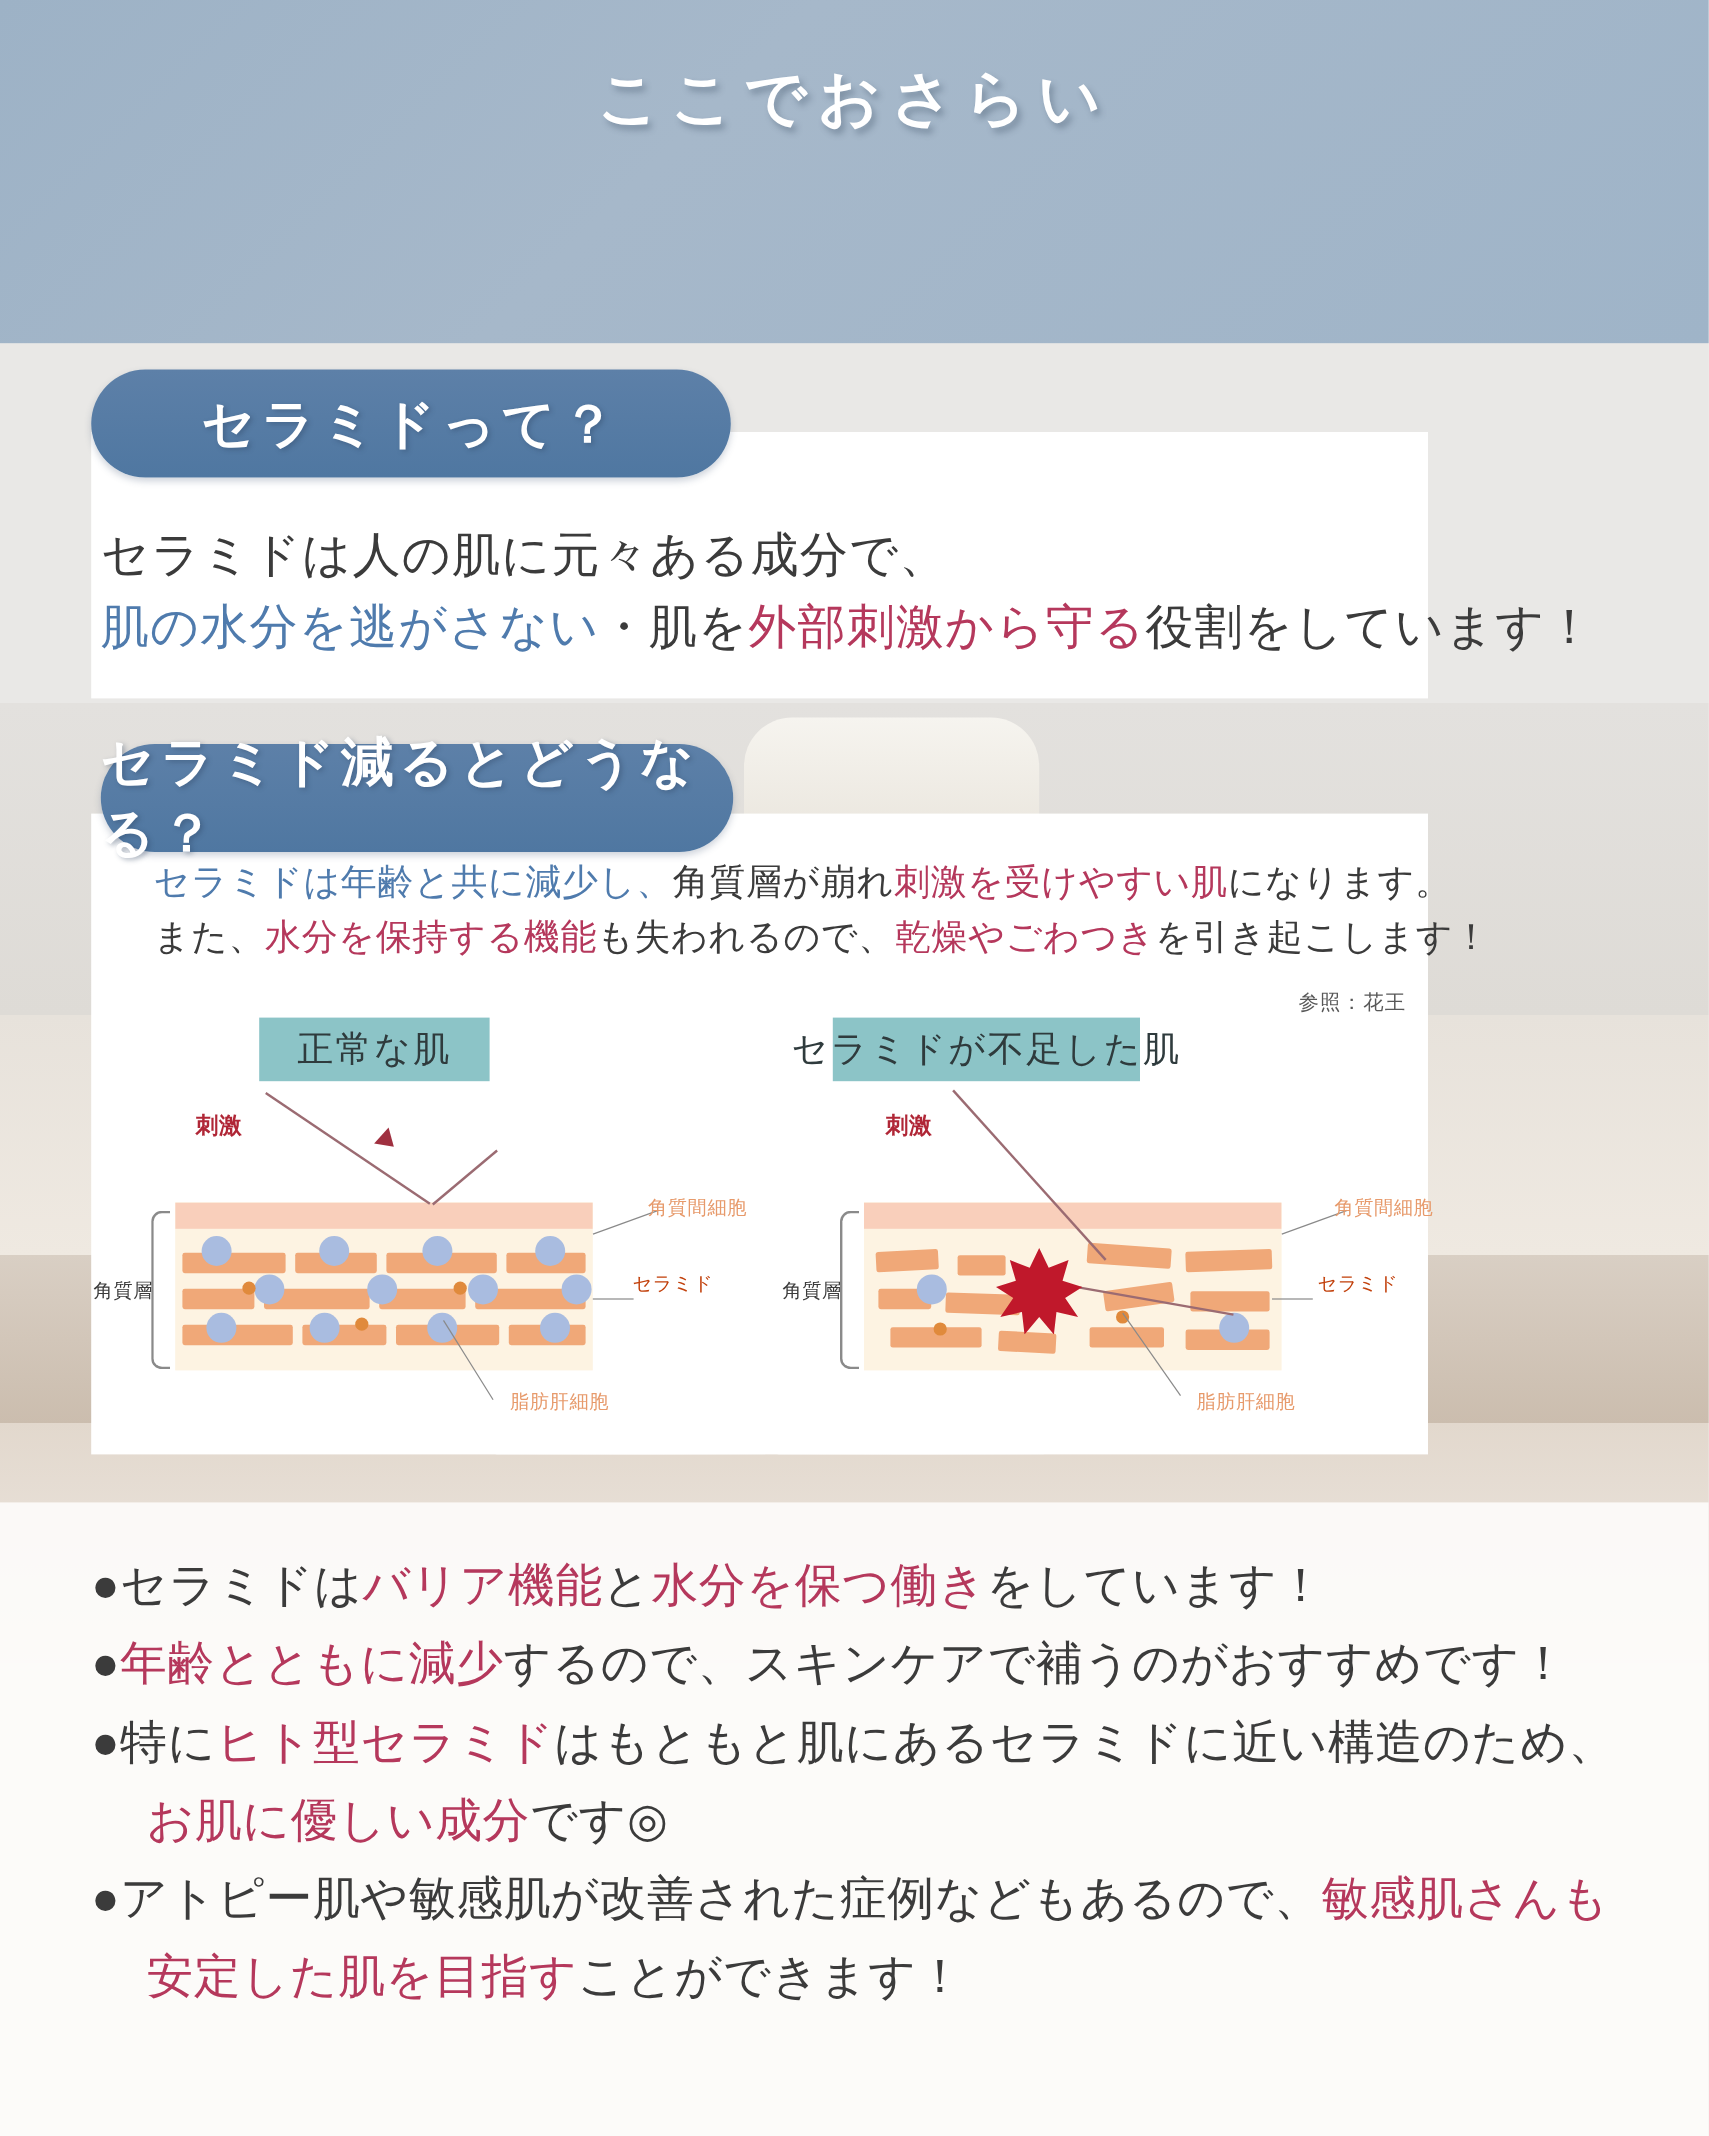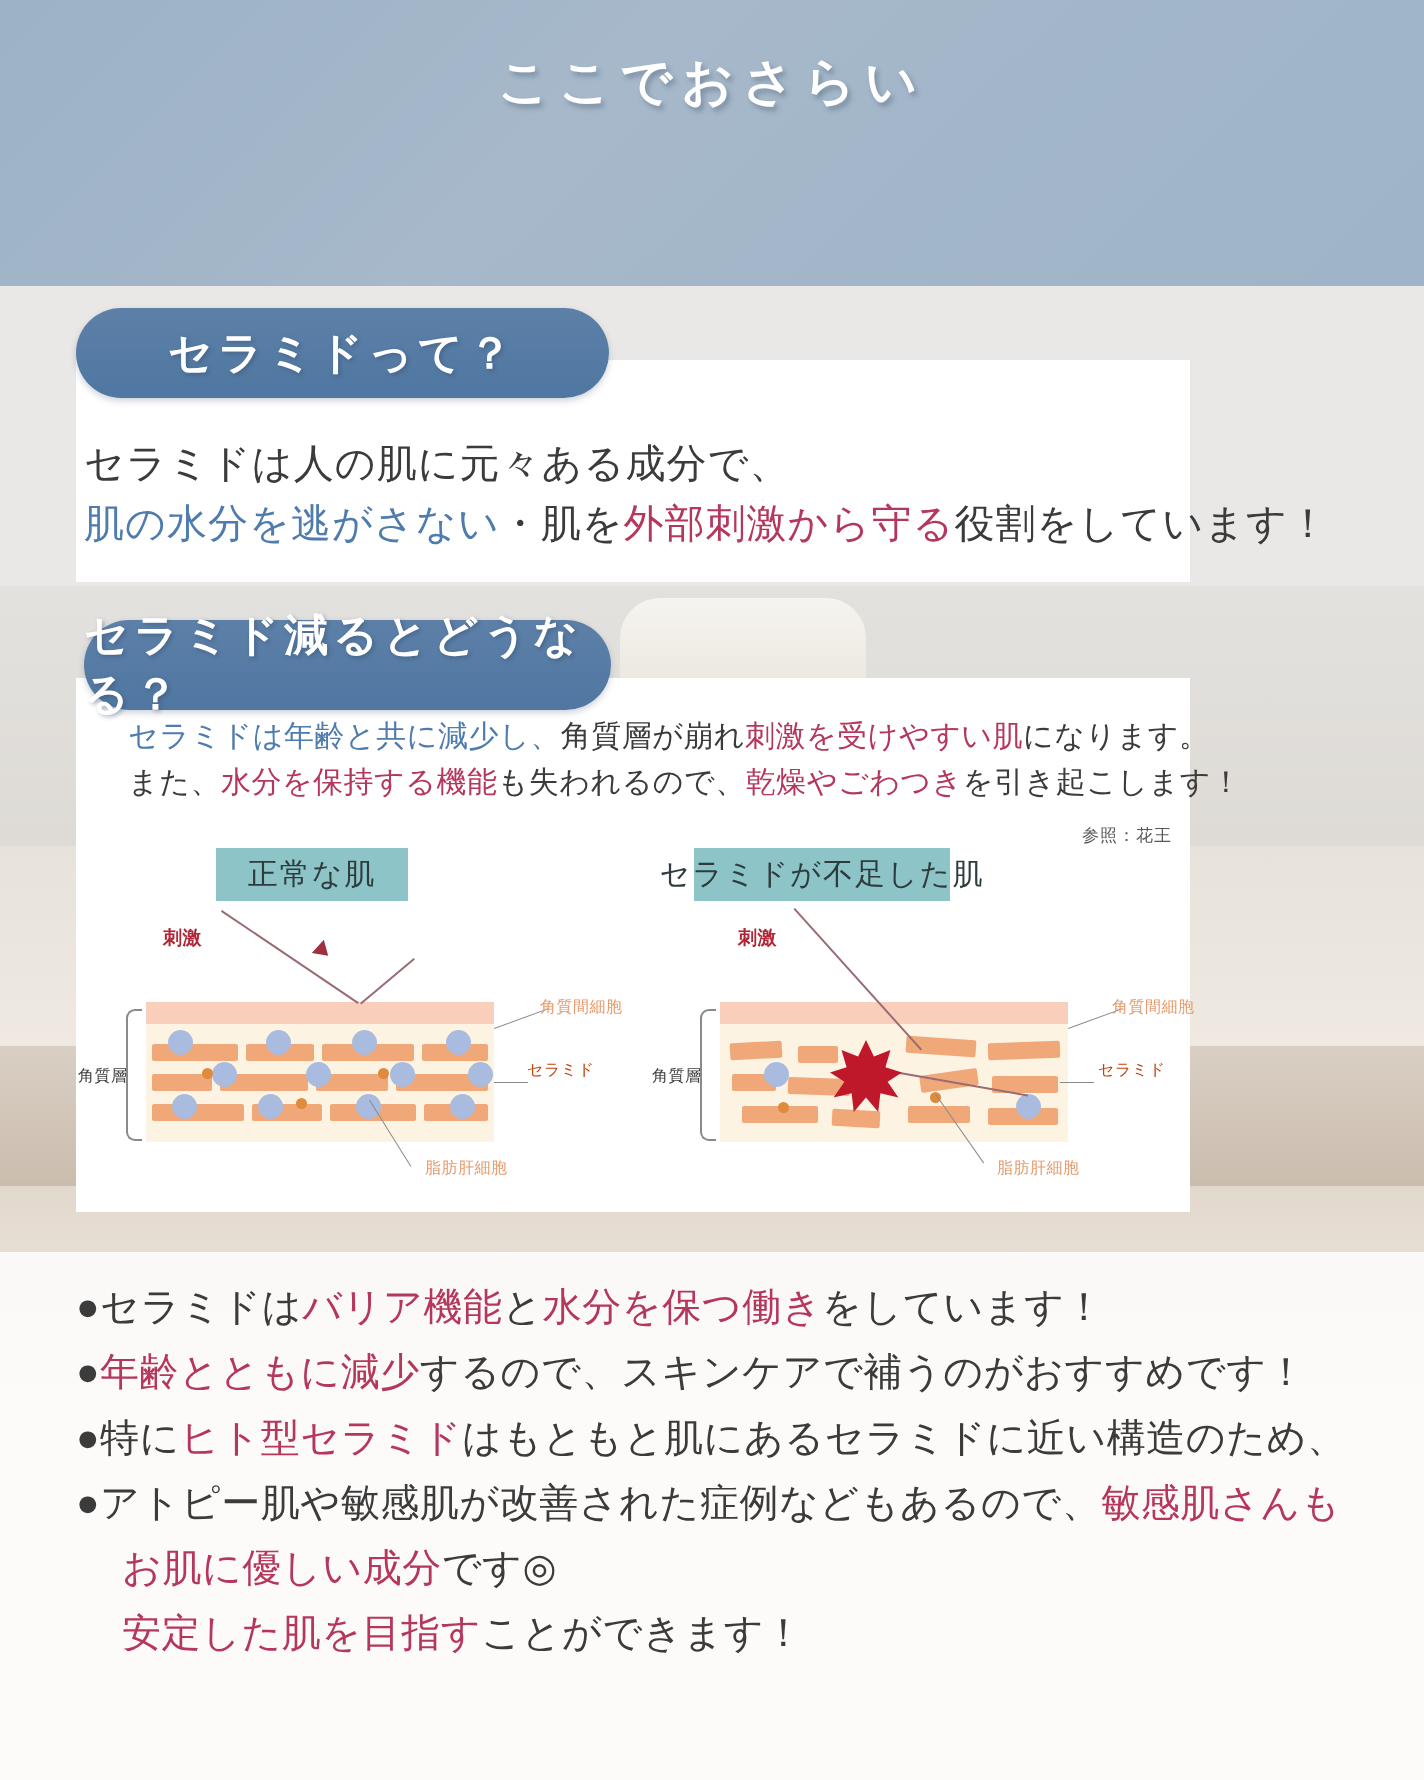--- a/index.html
+++ b/index.html
@@ -235,21 +235,21 @@
     clip-path: polygon(50% 0%,61% 23%,84% 14%,77% 38%,100% 45%,80% 58%,95% 80%,70% 74%,67% 100%,50% 80%,33% 100%,30% 74%,5% 80%,20% 58%,0% 45%,23% 38%,16% 14%,39% 23%);
   }
 
   
   .bullets {
     position: absolute;
     left: 0; top: 1252px;
     width: 1424px; height: 528px;
     background: rgba(253,252,251,.90);
     z-index: 6;
-    padding: 25px 76px 0 76px;
+    padding: 40px 76px 0 76px;
   }
   .bullet {
     font-size: 39px;
     line-height: 1.52;
     color: #3b3b3b;
     letter-spacing: .5px;
     margin-bottom: 6px;
   }
   .bullet .dot { color: #3b3b3b; }
   .indent { padding-left: 46px; }
@@ -390,16 +390,16 @@
 <div class="leader" style="left:1060px; top:1082px; width:34px;"></div>
 <div class="diag-text t-blue" style="left:1098px; top:1060px;">セラミド</div>
 
 <div class="leader" style="left:936px; top:1094px; width:84px; transform:rotate(55deg);"></div>
 <div class="diag-text t-orange" style="left:997px; top:1158px;">脂肪肝細胞</div>
 
 <div class="bullets">
     <div class="bullet"><span class="dot">●</span><span class="">セラミドは</span><span class="red">バリア機能</span><span class="">と</span><span class="red">水分を保つ働き</span><span class="">をしています！</span></div>
     <div class="bullet"><span class="dot">●</span><span class="red">年齢とともに減少</span><span class="">するので、スキンケアで補うのがおすすめです！</span></div>
     <div class="bullet"><span class="dot">●</span><span class="">特に</span><span class="red">ヒト型セラミド</span><span class="">はもともと肌にあるセラミドに近い構造のため、</span></div>
+    <div class="bullet indent"><span class="red">お肌に優しい成分</span><span class="">です◎</span></div>
     <div class="bullet"><span class="dot">●</span><span class="">アトピー肌や敏感肌が改善された症例などもあるので、</span><span class="red">敏感肌さんも</span></div>
-    <div class="bullet indent"><span class="red">お肌に優しい成分</span><span class="">です◎</span></div>
     <div class="bullet indent"><span class="red">安定した肌を目指す</span><span class="">ことができます！</span></div>
   </div>
 
 </body></html>

